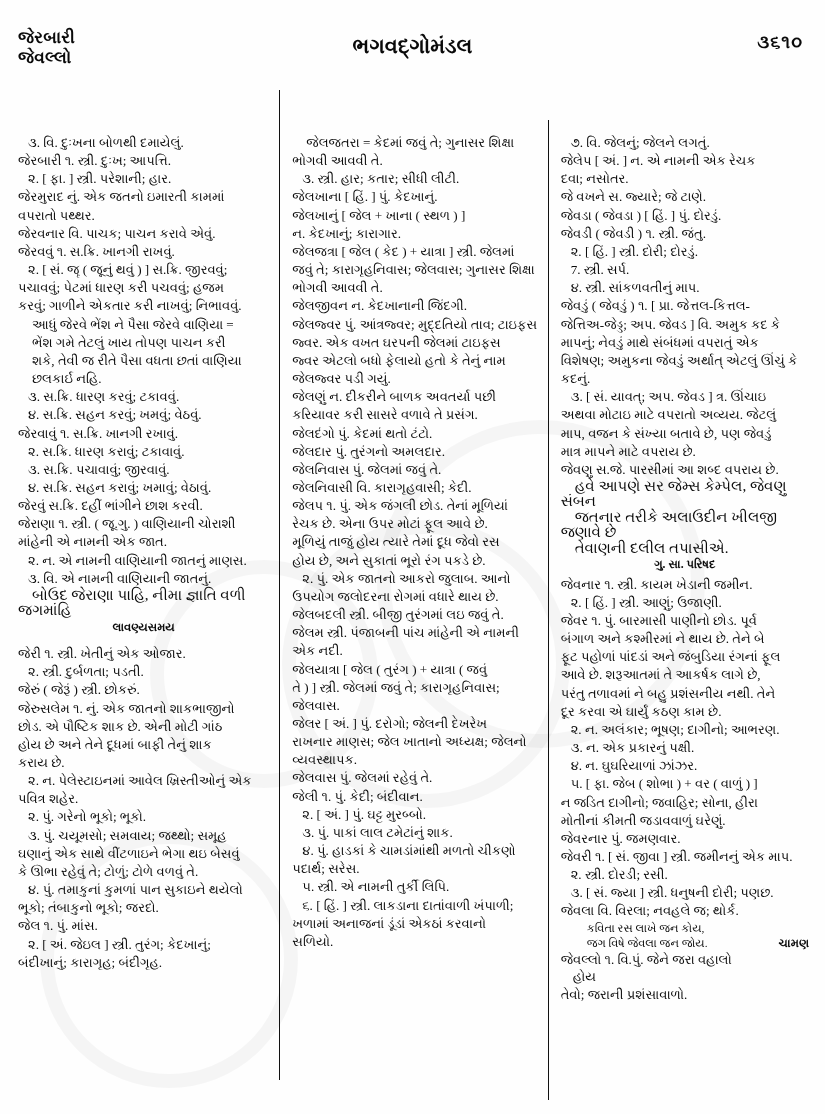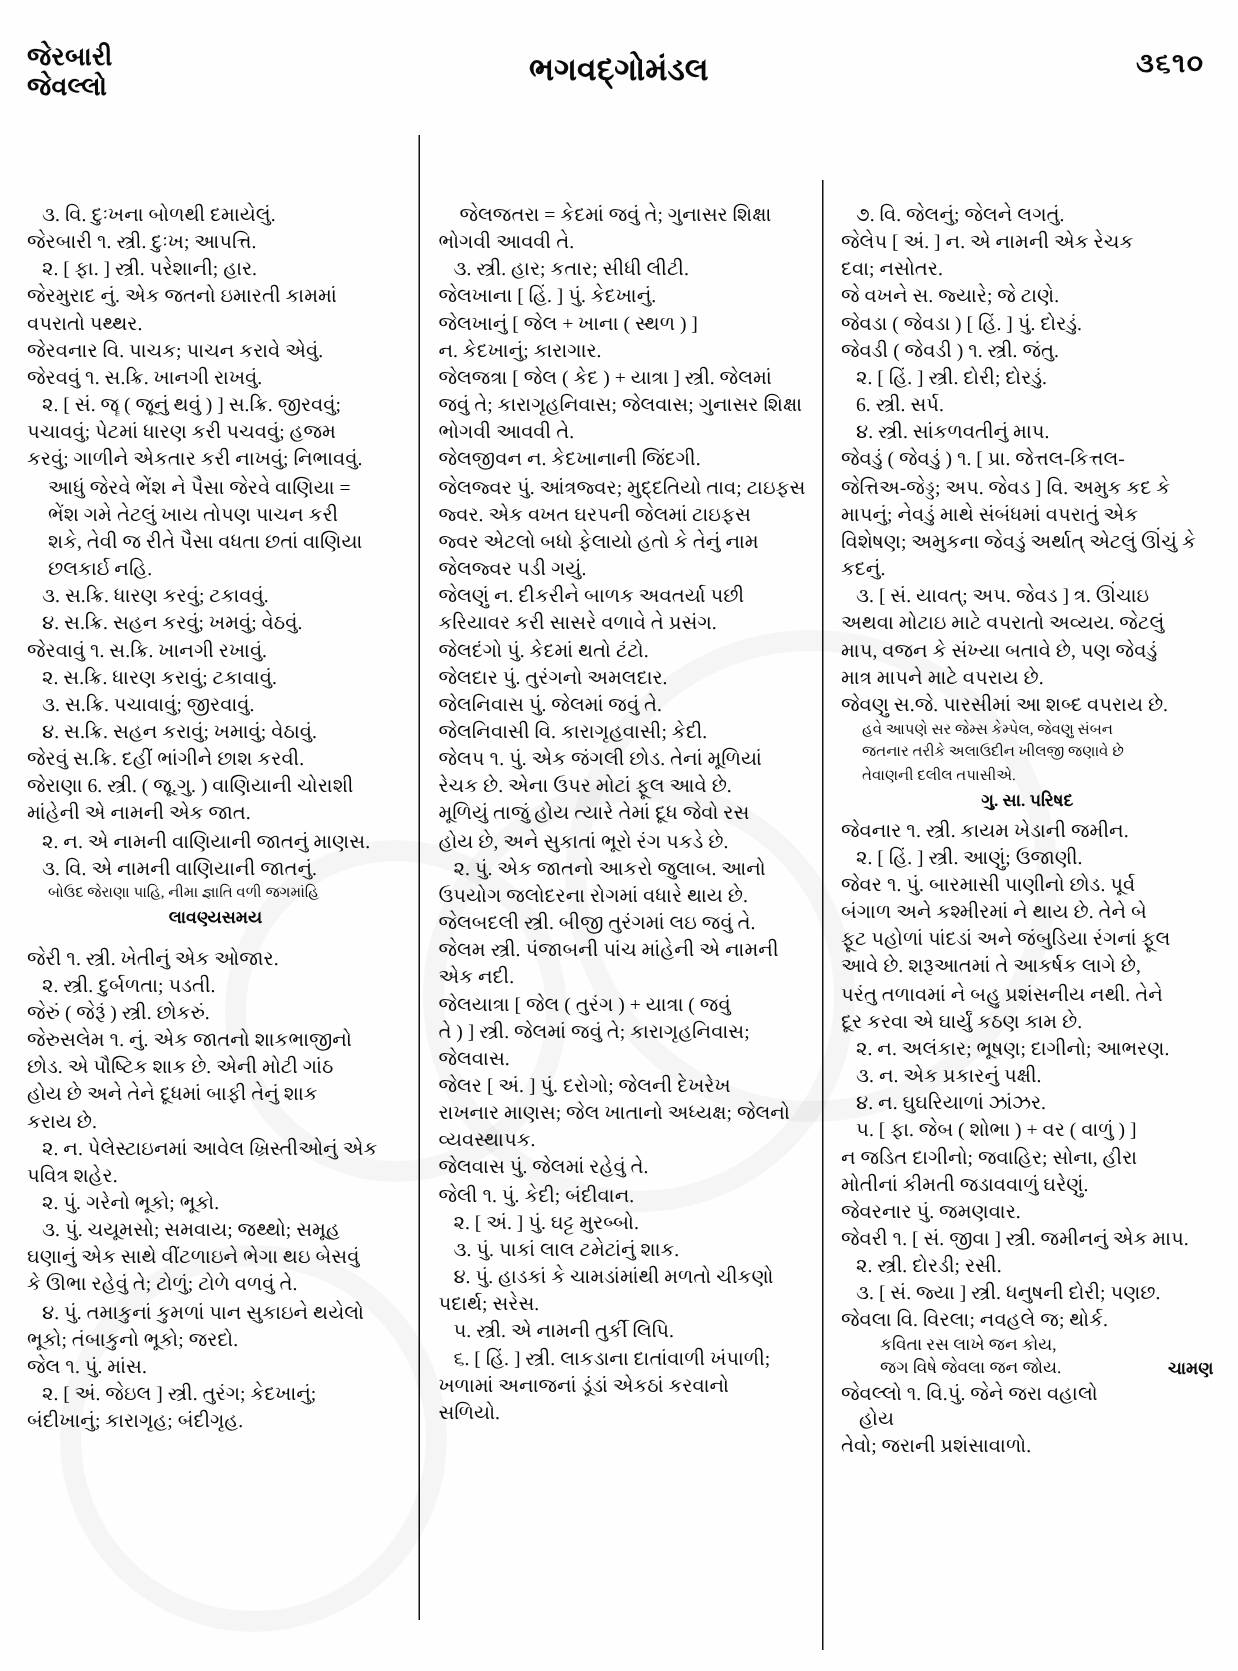--- a/index.html
+++ b/index.html
@@ -107,21 +107,21 @@
   }
   .cont {
     margin: 0 0 1px 0;
     text-indent: 0;
   }
   .cont-in {
     margin: 0 0 1px 0;
     text-indent: 14px;
   }
   .quote {
-    font-size: 10px;
+    font-size: 15px;
     line-height: 15.5px;
     margin: 0;
     text-indent: 14px;
   }
   .quote-v {
     font-size: 11.4px;
     line-height: 15.2px;
     margin: 0;
     text-indent: 26px;
   }
@@ -168,21 +168,21 @@
         <p class="cont-in">ભેંશ ગમે તેટલું ખાય તોપણ પાચન કરી</p>
         <p class="cont-in">શકે, તેવી જ રીતે પૈસા વધતા છતાં વાણિયા</p>
         <p class="cont-in">છલકાર્ઇ નહિ.</p>
         <p class="sense">૩. સ.ક્રિ. ધારણ કરવું; ટકાવવું.</p>
         <p class="sense">૪. સ.ક્રિ. સહન કરવું; ખમવું; વેઠવું.</p>
         <p class="entry">જેરવાવું ૧. સ.ક્રિ. ખાનગી રખાવું.</p>
         <p class="sense">૨. સ.ક્રિ. ધારણ કરાવું; ટકાવાવું.</p>
         <p class="sense">૩. સ.ક્રિ. પચાવાવું; જીરવાવું.</p>
         <p class="sense">૪. સ.ક્રિ. સહન કરાવું; ખમાવું; વેઠાવું.</p>
         <p class="entry">જેરવું સ.ક્રિ. દહીં ભાંગીને છાશ કરવી.</p>
-        <p class="entry">જેરાણા 6. સ્ત્રી. ( જૂ.ગુ. ) વાણિયાની ચોરાશી</p>
+        <p class="entry">જેરાણા ૧. સ્ત્રી. ( જૂ.ગુ. ) વાણિયાની ચોરાશી</p>
         <p class="cont">માંહેની એ નામની એક જાત.</p>
         <p class="sense">૨. ન. એ નામની વાણિયાની જાતનું માણસ.</p>
         <p class="sense">૩. વિ. એ નામની વાણિયાની જાતનું.</p>
         <p class="quote">બોઉદ જેરાણા પાહિ, નીમા જ્ઞાતિ વળી જગમાંહિ</p>
         <p class="src">લાવણ્યસમય</p>
         <div class="gap"></div>
         <p class="entry">જેરી ૧. સ્ત્રી. ખેતીનું એક ઓજાર.</p>
         <p class="sense">૨. સ્ત્રી. દુર્બળતા; પડતી.</p>
         <p class="entry">જેરું ( જેરૂં ) સ્ત્રી. છોકરું.</p>
         <p class="entry">જેરુસલેમ ૧. નું. એક જાતનો શાકભાજીનો</p>
@@ -251,21 +251,21 @@
       </div>
     <div class="rule rule-short"></div>
     <div class="col col-3">
         <p class="sense">૭. વિ. જેલનું; જેલને લગતું.</p>
         <p class="entry">જેલેપ [ અં. ] ન. એ નામની એક રેચક</p>
         <p class="cont">દવા; નસોતર.</p>
         <p class="entry">જે વખને સ. જ્યારે; જે ટાણે.</p>
         <p class="entry">જેવડા ( જેવડા ) [ હિં. ] પું. દોરડું.</p>
         <p class="entry">જેવડી ( જેવડી ) ૧. સ્ત્રી. જંતુ.</p>
         <p class="sense">૨. [ હિં. ] સ્ત્રી. દોરી; દોરડું.</p>
-        <p class="sense">6. સ્ત્રી. સર્પ.</p>
+        <p class="sense">7. સ્ત્રી. સર્પ.</p>
         <p class="sense">૪. સ્ત્રી. સાંકળવતીનું માપ.</p>
         <p class="entry">જેવડું ( જેવડું ) ૧. [ પ્રા. જેત્તલ-કિત્તલ-</p>
         <p class="cont">જેત્તિઅ-જેડ્ડ; અપ. જેવડ ] વિ. અમુક કદ કે</p>
         <p class="cont">માપનું; નેવડું માથે સંબંધમાં વપરાતું એક</p>
         <p class="cont">વિશેષણ; અમુકના જેવડું અર્થાત્ એટલું ઊંચું કે</p>
         <p class="cont">કદનું.</p>
         <p class="sense">૩. [ સં. યાવત્; અપ. જેવડ ] ત્ર. ઊંચાઇ</p>
         <p class="cont">અથવા મોટાઇ માટે વપરાતો અવ્યય. જેટલું</p>
         <p class="cont">માપ, વજન કે સંખ્યા બતાવે છે, પણ જેવડું</p>
         <p class="cont">માત્ર માપને માટે વપરાય છે.</p>

